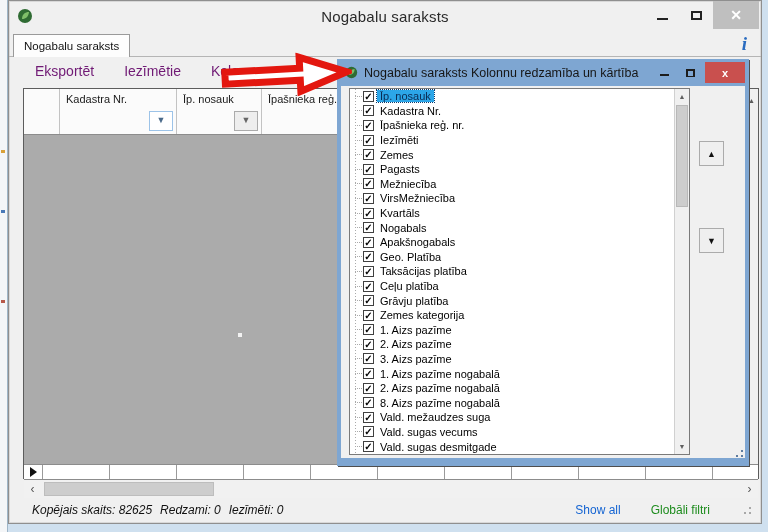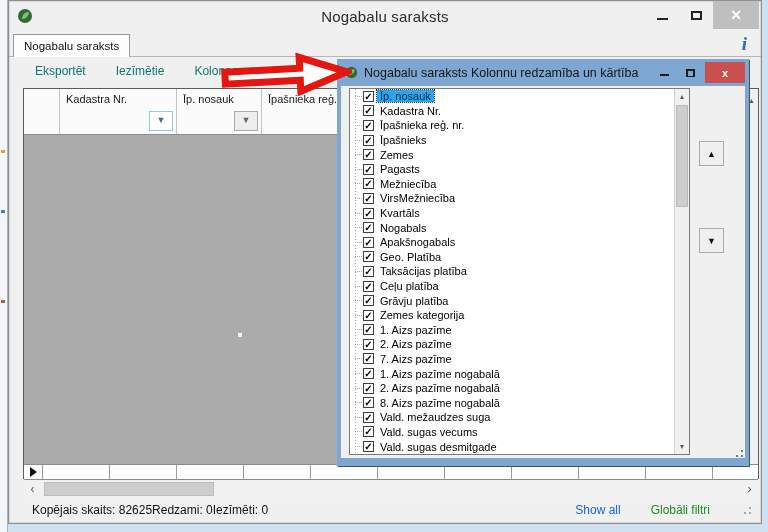--- a/index.html
+++ b/index.html
@@ -22,21 +22,21 @@
   .cap-btn.max span { display:block; width:11px; height:9px; border:2px solid #222; }
   .cap-btn.close-main { width:46px; background:#bfbfbf; color:#fff; font-size:14px; font-weight:bold; }
 
   
   .tabstrip { position:relative; height:26px; border-bottom:1px solid #b5b5b5; }
   .tab { position:absolute; left:4px; top:3px; height:23px; padding:0 10px; background:#fdfdfd; border:1px solid #9a9a9a; border-bottom:none; font-size:11.5px; display:flex; align-items:center; color:#111; }
   .info-i { position:absolute; right:14px; top:2px; font-family:"Liberation Serif", serif; font-style:italic; font-weight:bold; font-size:19px; color:#2a6cc0; }
 
   
   .menubar { height:28px; display:flex; align-items:center; padding-left:24px; gap:26px; }
-  .menu-item { font-size:12px; color:#0f766e; padding:3px 2px; }
+  .menu-item { font-size:14px; color:#701a75; padding:3px 2px; }
 
   
   .grid { position:absolute; left:14px; top:87px; width:736px; height:391px; border:1px solid #5c5c5c; background:#ababab; }
   .grid-header { display:flex; height:46px; background:#fbfbfb; border-bottom:1px solid #8c8c8c; }
   .gh-cell { border-right:1px solid #c3c3c3; position:relative; font-size:11px; color:#1a1a1a; padding:4px 4px 2px 6px; line-height:1.25; background:#fbfbfb; }
   .gh-sel { width:36px; }
   .gh-c1 { width:117px; }
   .gh-c2 { width:85px; }
   .gh-c3 { width:100px; }
   .gh-fill { flex:1; border-right:none; }
@@ -50,21 +50,21 @@
   .er-head { width:19px; border-right:1px solid #9a9a9a; display:flex; align-items:center; justify-content:center; }
   .er-head .tri { width:0; height:0; border-left:7px solid #111; border-top:5px solid transparent; border-bottom:5px solid transparent; }
   .er-cells { flex:1; background-image:repeating-linear-gradient(to right, transparent 0px, transparent 66px, #9a9a9a 66px, #9a9a9a 67px); }
   .hscroll { position:relative; height:19px; background:#f1f1f1; border-top:1px solid #8c8c8c; }
   .hs-left, .hs-right { position:absolute; top:0; width:17px; height:18px; display:flex; align-items:center; justify-content:center; font-size:12px; color:#555; }
   .hs-left { left:0; } .hs-right { right:0; }
   .hs-thumb { position:absolute; left:20px; top:2px; width:170px; height:14px; background:#cdcdcd; border:1px solid #bdbdbd; }
 
   
   .statusbar { position:absolute; left:1px; right:1px; bottom:1px; height:24px; background:#f0f0f0; display:flex; align-items:center; font-size:12px; color:#111; padding:0 8px 0 22px; }
-  .status-left { display:flex; gap:0; }
+  .status-left { display:flex; gap:8px;font-style:italic; }
   .status-right { margin-left:auto; display:flex; gap:30px; align-items:center; }
   .link-blue { color:#1464d2; }
   .link-green { color:#1e8c1e; }
   .grip { width:10px; height:10px; margin-left:2px; background:
     radial-gradient(circle at 8px 8px, #a8a8a8 1.3px, transparent 1.4px),
     radial-gradient(circle at 8px 3px, #a8a8a8 1.3px, transparent 1.4px),
     radial-gradient(circle at 3px 8px, #a8a8a8 1.3px, transparent 1.4px); }
 
   
   .dialog { position:absolute; left:337px; top:59px; width:412px; height:407px; background:#7ea6d2; box-shadow:1px 1px 0 #4e4e4e; }
@@ -221,21 +221,21 @@
               <span class="cbx-label">Kadastra Nr.</span>
             </div>
             <div class="chk-row">
               <span class="tree-dots"></span>
               <span class="cbx">✓</span>
               <span class="cbx-label">Īpašnieka reģ. nr.</span>
             </div>
             <div class="chk-row">
               <span class="tree-dots"></span>
               <span class="cbx">✓</span>
-              <span class="cbx-label">Īpašnieks</span>
+              <span class="cbx-label">Iezīmēti</span>
             </div>
             <div class="chk-row">
               <span class="tree-dots"></span>
               <span class="cbx">✓</span>
               <span class="cbx-label">Zemes</span>
             </div>
             <div class="chk-row">
               <span class="tree-dots"></span>
               <span class="cbx">✓</span>
               <span class="cbx-label">Pagasts</span>
@@ -296,21 +296,21 @@
               <span class="cbx-label">1. Aizs pazīme</span>
             </div>
             <div class="chk-row">
               <span class="tree-dots"></span>
               <span class="cbx">✓</span>
               <span class="cbx-label">2. Aizs pazīme</span>
             </div>
             <div class="chk-row">
               <span class="tree-dots"></span>
               <span class="cbx">✓</span>
-              <span class="cbx-label">7. Aizs pazīme</span>
+              <span class="cbx-label">3. Aizs pazīme</span>
             </div>
             <div class="chk-row">
               <span class="tree-dots"></span>
               <span class="cbx">✓</span>
               <span class="cbx-label">1. Aizs pazīme nogabalā</span>
             </div>
             <div class="chk-row">
               <span class="tree-dots"></span>
               <span class="cbx">✓</span>
               <span class="cbx-label">2. Aizs pazīme nogabalā</span>

